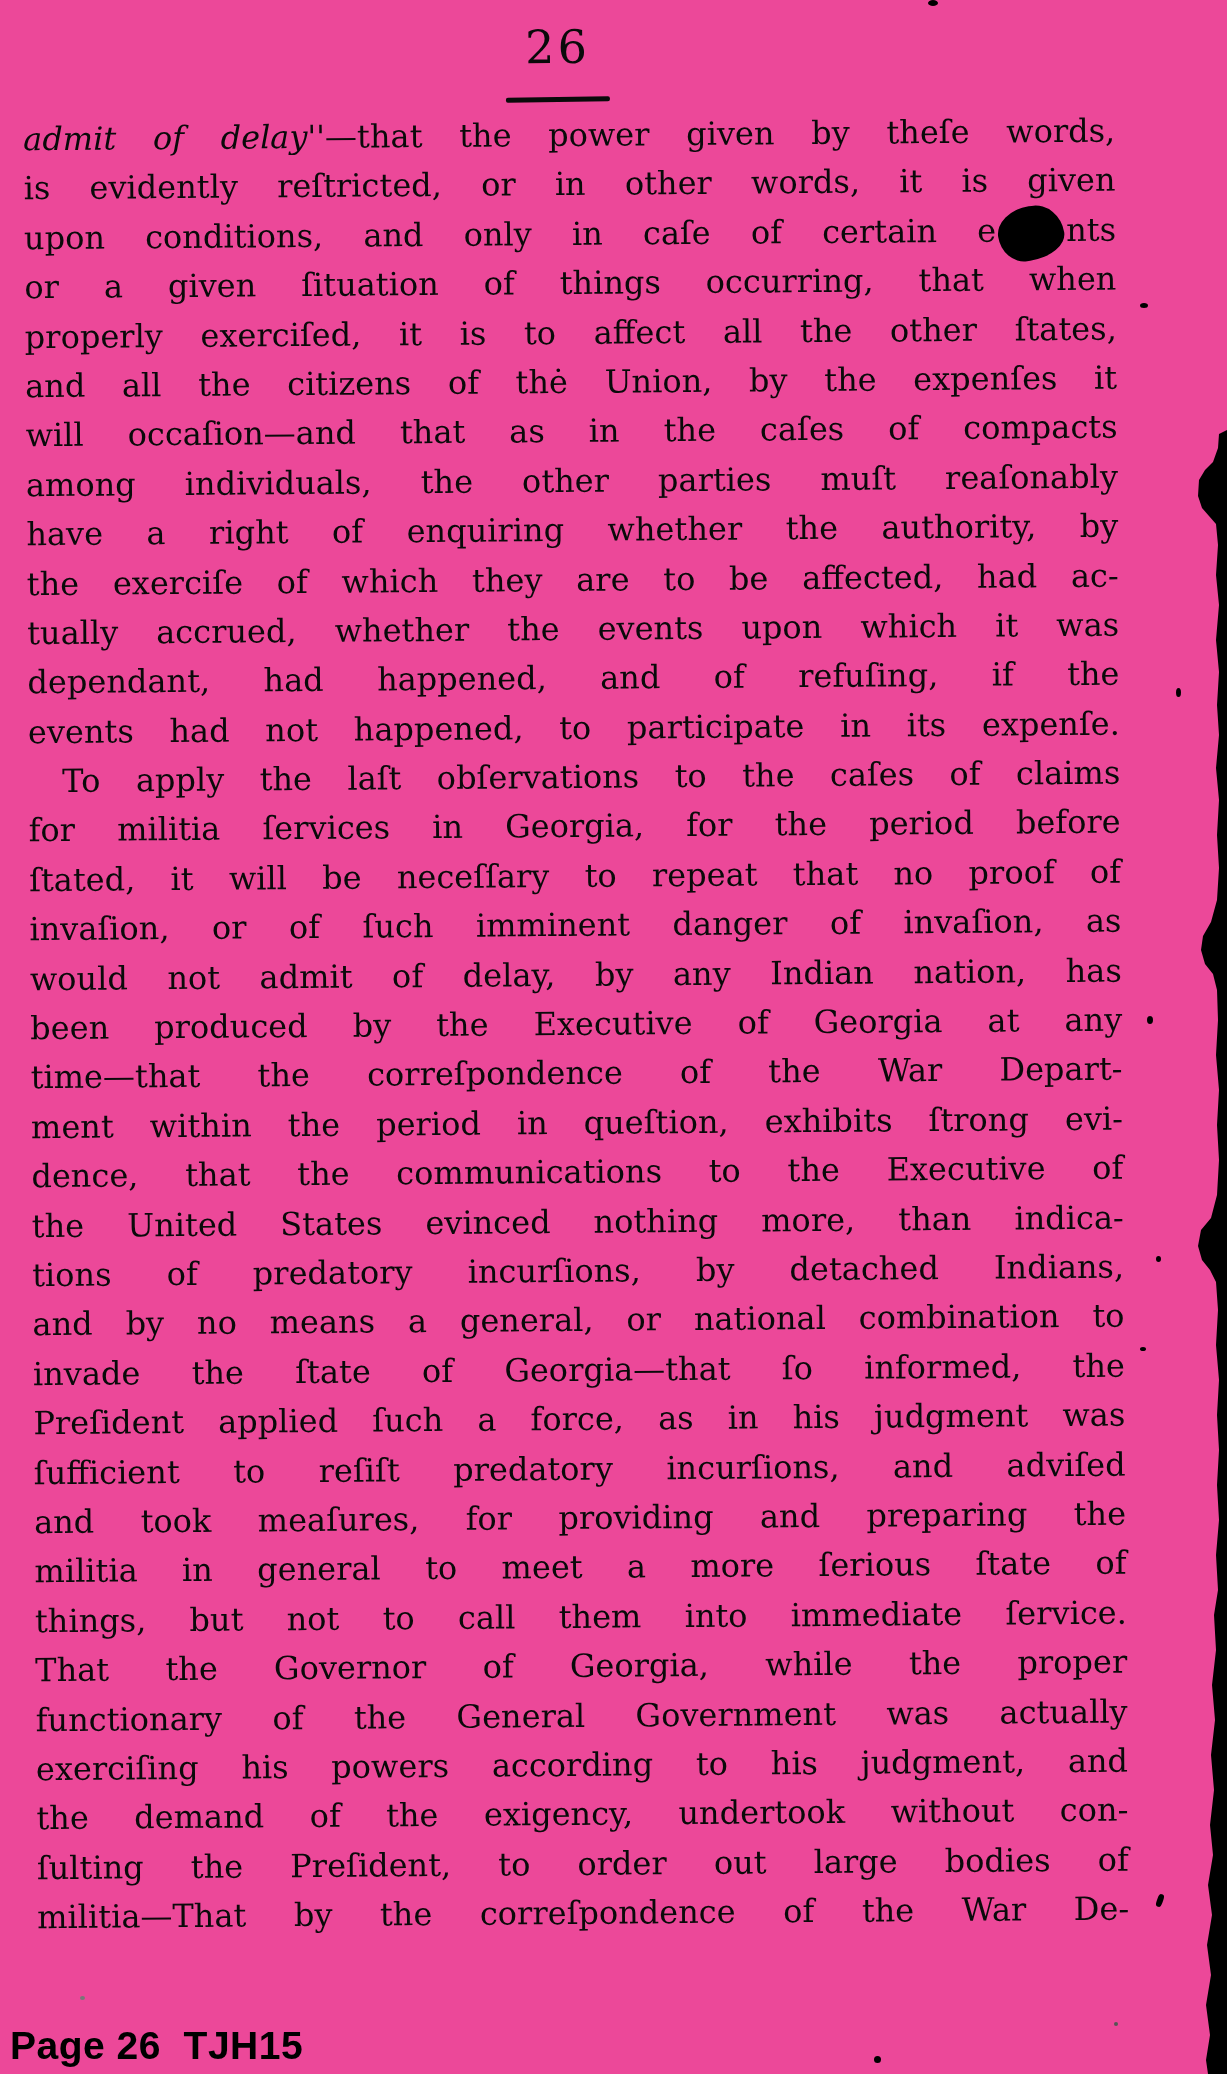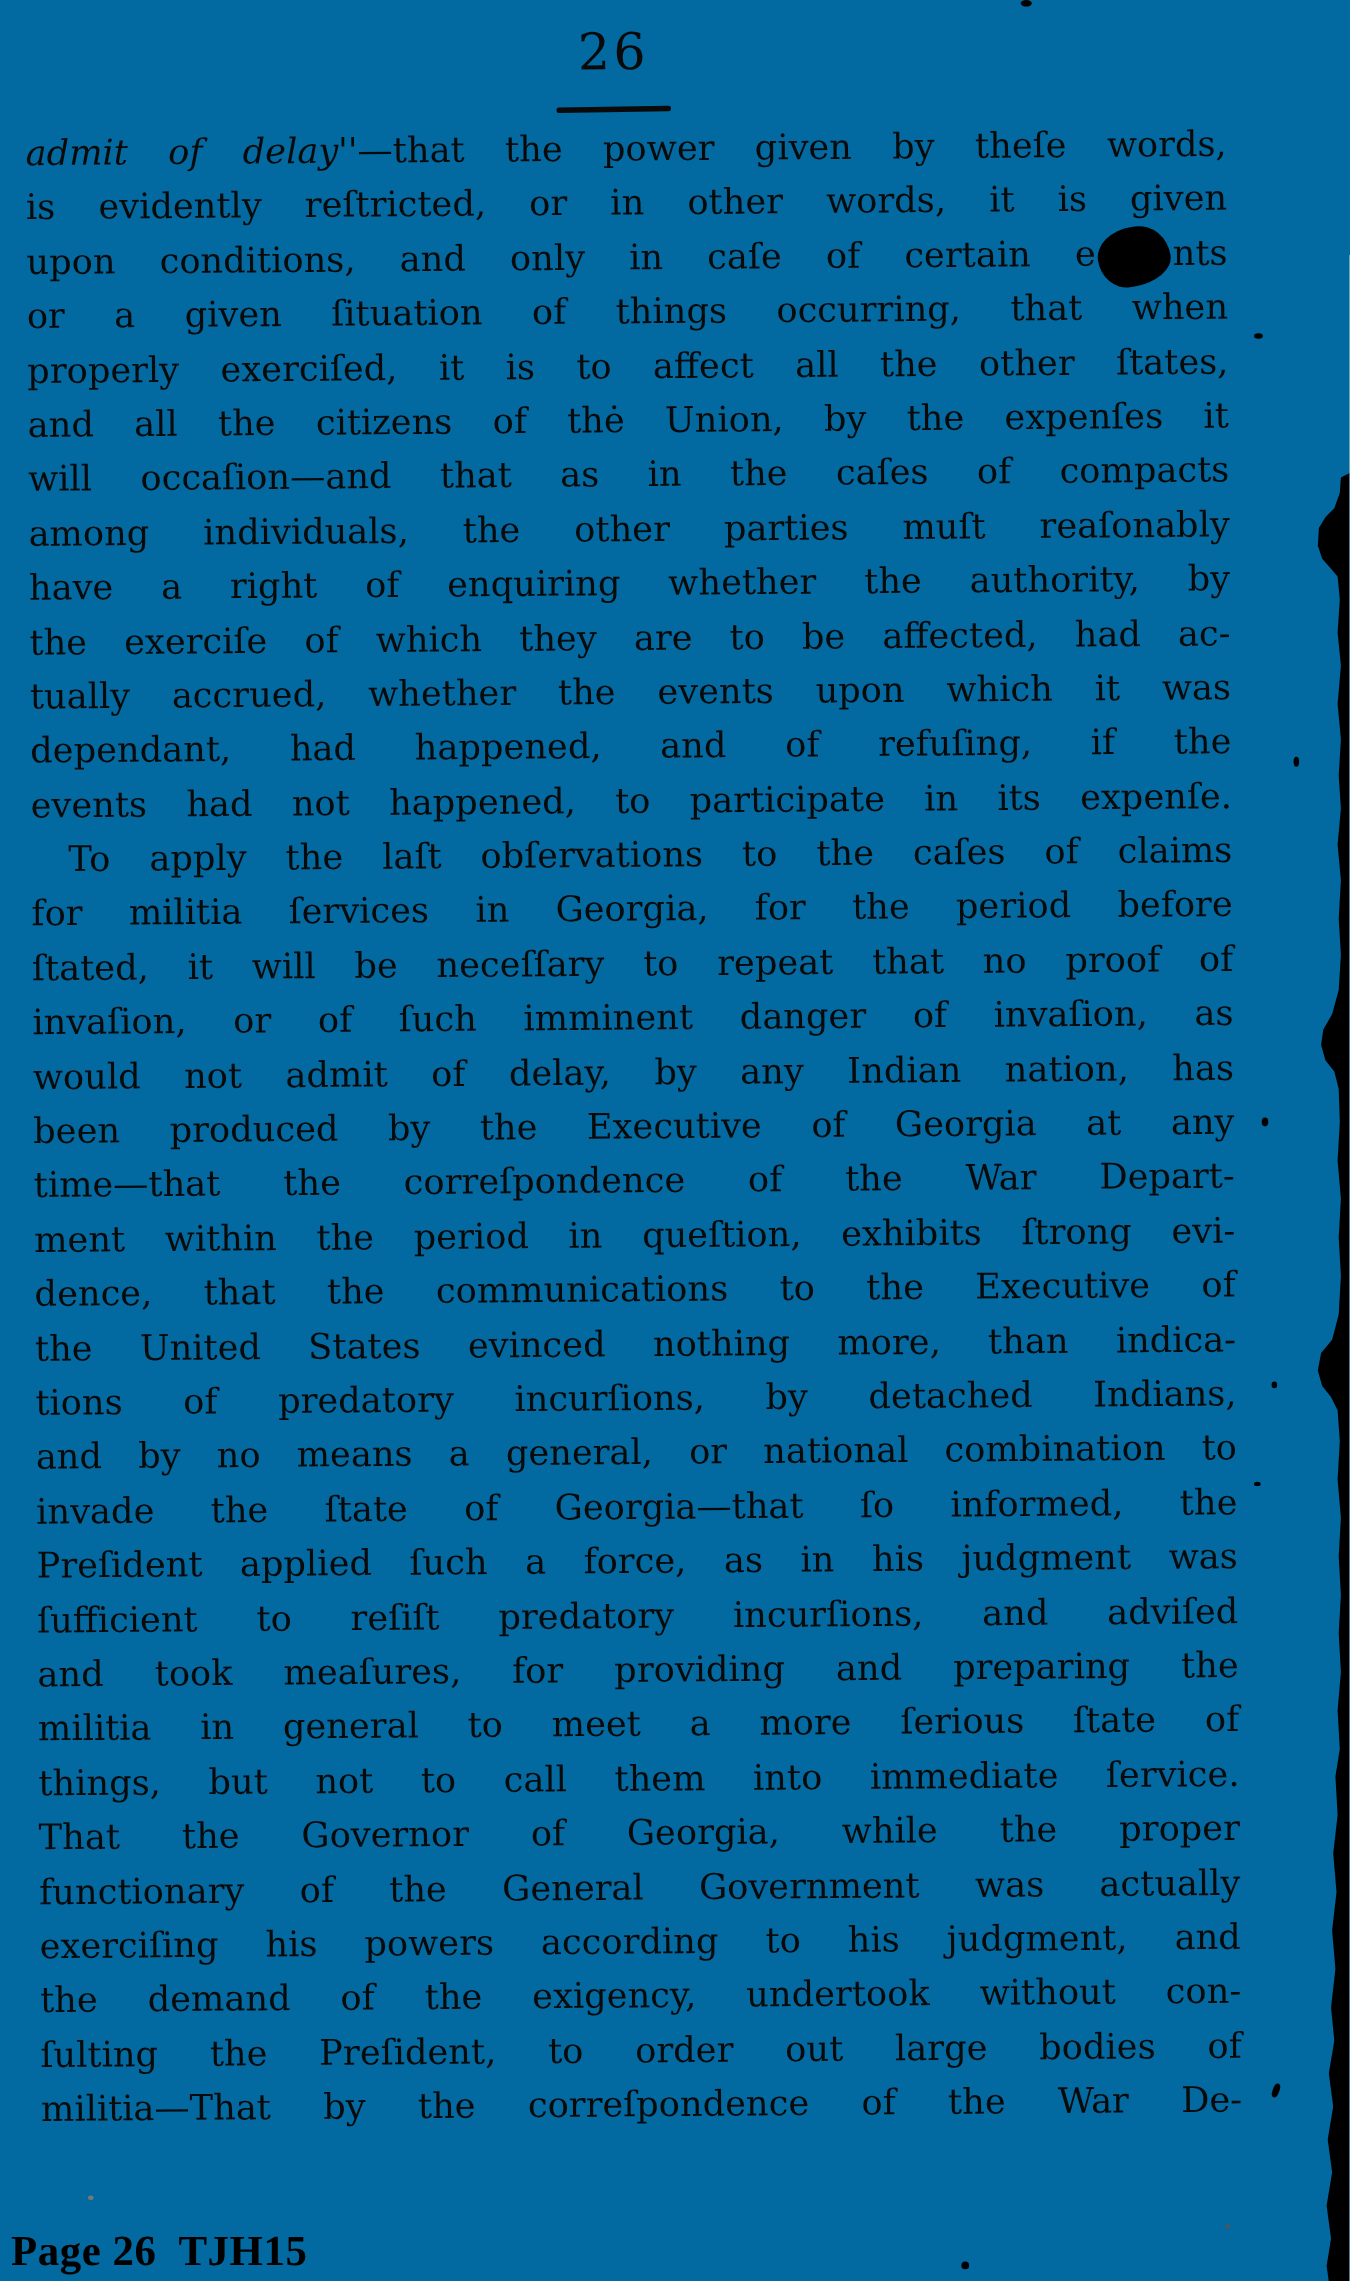--- a/index.html
+++ b/index.html
@@ -1,19 +1,19 @@
 <!DOCTYPE html>
 <html><head>
 <meta charset="utf-8">
 <style>
   html,body{margin:0;padding:0;background:#e8e8e8;}
   .page{
     position:relative;
     width:1227px;height:2074px;
-    background:#0369a1;
+    background:#ec4899;
     overflow:hidden;
     font-family:"DejaVu Serif", serif;
     color:#0a0a0a;
   }
   
   .scan-rotate{
     position:absolute;left:0;top:0;width:100%;height:100%;
     transform:rotate(-0.45deg);
     transform-origin:560px 1000px;
   }
@@ -45,21 +45,21 @@
     display:inline-block;
     width:66px;height:54px;
     background:#000;
     border-radius:55% 45% 60% 40% / 50% 60% 45% 55%;
     vertical-align:middle;
     margin:-18px 2px -20px 2px;
     transform:rotate(-8deg);
   }
   .footer-label{
     position:absolute;left:10px;top:2024px;
-    font-family:Liberation Serif, serif;
+    font-family:Liberation Sans, sans-serif;
     font-weight:bold;font-size:39px;color:#000;
     white-space:pre;letter-spacing:0.5px;
   }
   .edge-band{
     position:absolute;top:0;right:0;width:34px;height:2074px;
   }
   .speck{ position:absolute;background:#000;border-radius:50%; }
 </style>
 </head>
 <body>

